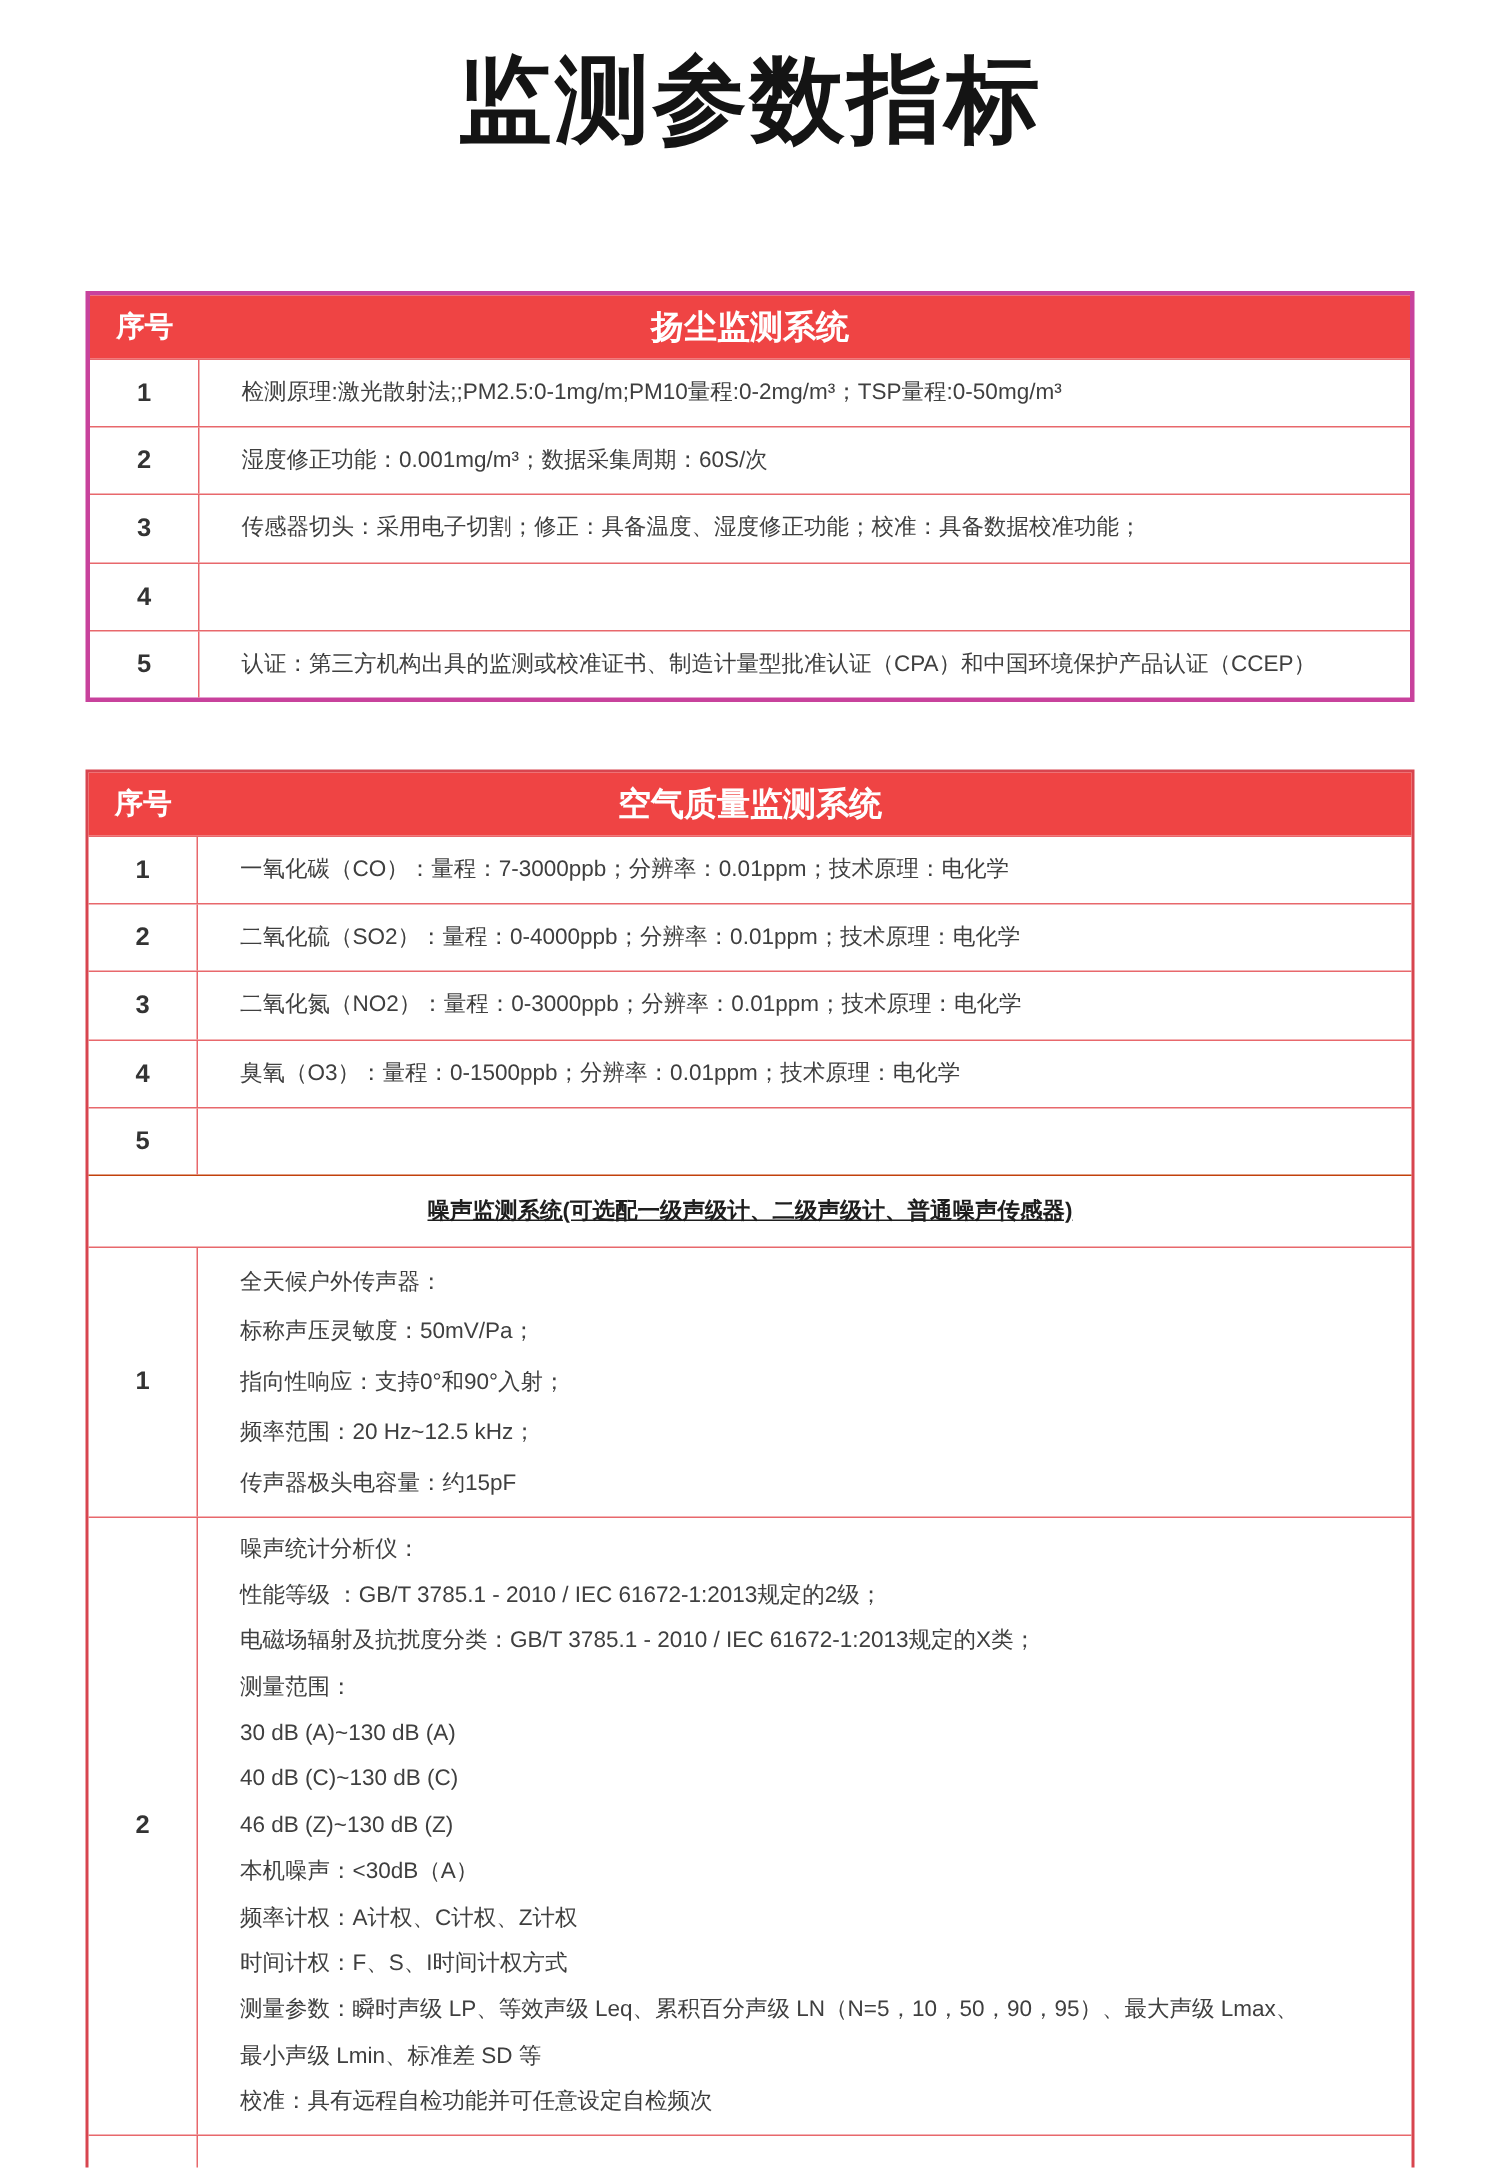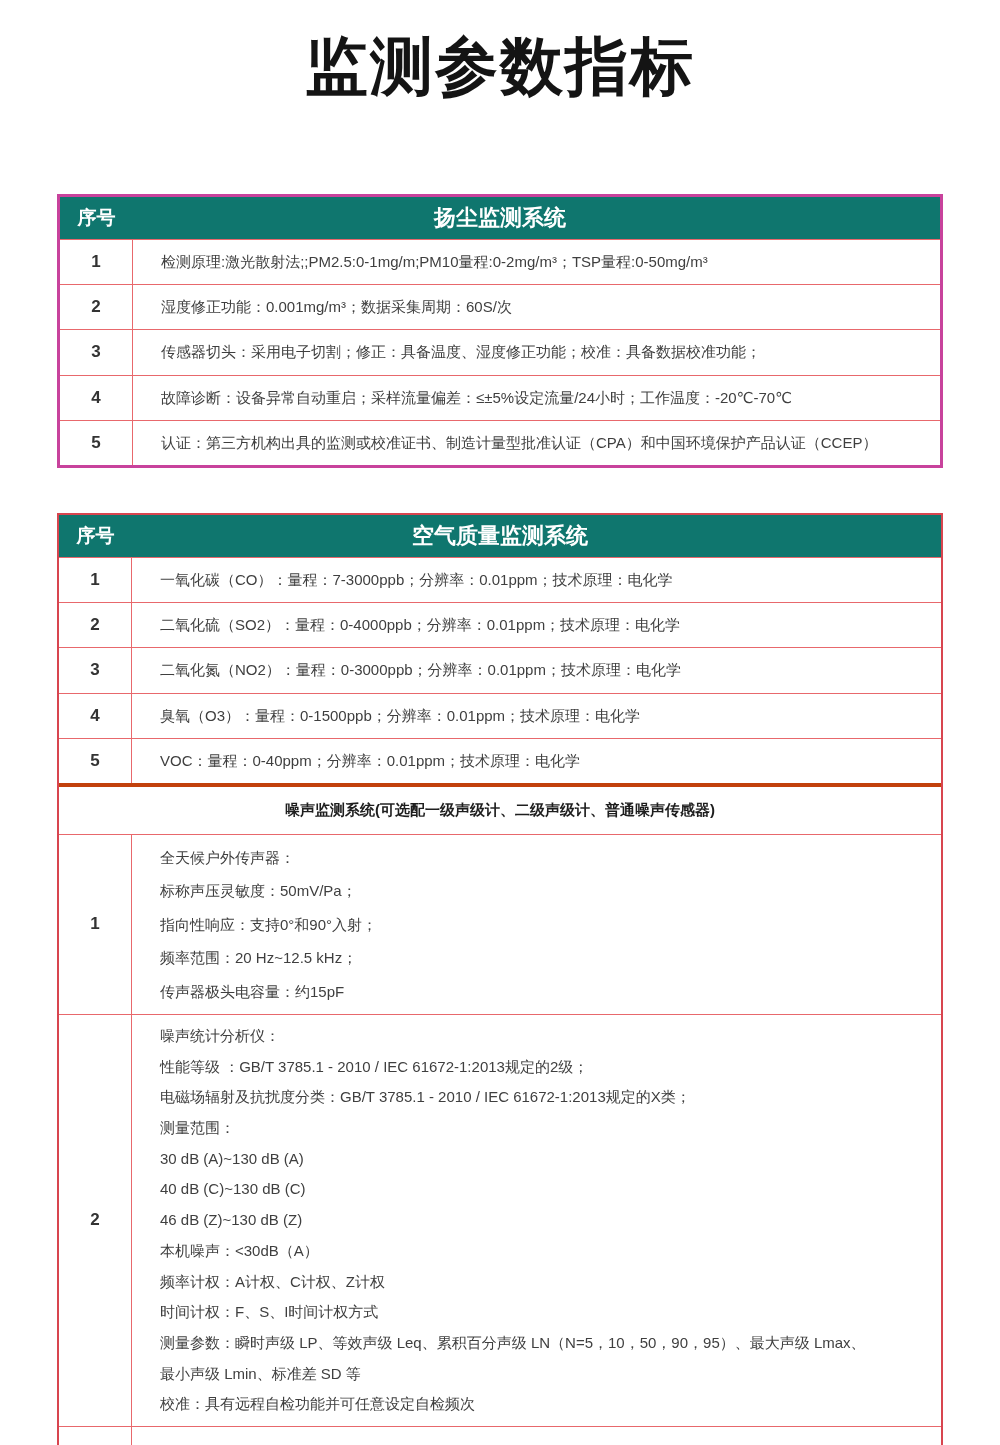--- a/index.html
+++ b/index.html
@@ -12,21 +12,21 @@
     height:194px; box-sizing:border-box; padding-top:24px;
     text-align:center; font-size:63px; font-weight:bold; color:#141414;
     letter-spacing:2px;
   }
   .tbl {
     width:886px; margin-left:57px; box-sizing:border-box; background:#fff;
   }
   .tbl-dust   { border:3px solid #c8429c; }
   .tbl-air    { border:2px solid #d8454f; margin-top:45px; }
   .thead {
-    background:#0f766e; height:42px; position:relative;
+    background:#ef4444; height:42px; position:relative;
     display:flex; align-items:center; justify-content:center;
   }
   .thead .seq-label {
     position:absolute; left:0; top:0; width:73px; height:42px;
     display:flex; align-items:center; justify-content:center;
     color:#fff; font-size:19px; font-weight:bold;
   }
   .thead .sys-label {
     color:#fff; font-size:22px; font-weight:bold; text-align:center; width:100%;
   }
@@ -37,23 +37,23 @@
     font-size:17px; font-weight:bold; color:#333;
   }
   .trow .content {
     flex:1; box-sizing:border-box; padding:6px 18px 6px 28px;
     display:flex; align-items:center;
     font-size:15px; color:#3f3f3f; white-space:pre-line; line-height:30.7px;
   }
   .h1line  { min-height:44.2px; }
   .h1line .content { line-height:22px; }
   .subheader {
-    border-top:4px solid #c2410c; min-height:47px;
+    border-top:1px solid #c2410c; min-height:47px;
     display:flex; align-items:center; justify-content:center;
-    font-size:15px; font-weight:bold; color:#1e1e1e; text-align:center;
+    font-size:15px; font-weight:bold; color:#1e1e1e; text-align:center;text-decoration:underline;
   }
   .noise-r1 { min-height:166px; }
   .noise-r1 .content { line-height:33.4px; }
   .noise-r2 { min-height:399px; }
   .noise-r2 .content { line-height:30.7px; }
   .noise-r3 { min-height:75px; }
   .noise-r3 .content { line-height:24px; }
 </style>
 </head>
 <body>
@@ -72,21 +72,20 @@
   <div class="trow h1line">
     <div class="num">2</div>
     <div class="content">湿度修正功能：0.001mg/m³；数据采集周期：60S/次</div>
   </div>
   <div class="trow h1line">
     <div class="num">3</div>
     <div class="content">传感器切头：采用电子切割；修正：具备温度、湿度修正功能；校准：具备数据校准功能；</div>
   </div>
   <div class="trow h1line">
     <div class="num">4</div>
-    <div class="content">故障诊断：设备异常自动重启；采样流量偏差：≤±5%设定流量/24小时；工作温度：-20℃-70℃</div>
   </div>
   <div class="trow h1line">
     <div class="num">5</div>
     <div class="content">认证：第三方机构出具的监测或校准证书、制造计量型批准认证（CPA）和中国环境保护产品认证（CCEP）</div>
   </div>
 </div>
 
 <div class="tbl tbl-air">
   <div class="thead">
     <span class="seq-label">序号</span>
@@ -103,21 +102,20 @@
   <div class="trow h1line">
     <div class="num">3</div>
     <div class="content">二氧化氮（NO2）：量程：0-3000ppb；分辨率：0.01ppm；技术原理：电化学</div>
   </div>
   <div class="trow h1line">
     <div class="num">4</div>
     <div class="content">臭氧（O3）：量程：0-1500ppb；分辨率：0.01ppm；技术原理：电化学</div>
   </div>
   <div class="trow h1line">
     <div class="num">5</div>
-    <div class="content">VOC：量程：0-40ppm；分辨率：0.01ppm；技术原理：电化学</div>
   </div>
 
   <div class="subheader">噪声监测系统(可选配一级声级计、二级声级计、普通噪声传感器)</div>
 
   <div class="trow noise-r1">
     <div class="num">1</div>
     <div class="content">全天候户外传声器：
 标称声压灵敏度：50mV/Pa；
 指向性响应：支持0°和90°入射；
 频率范围：20 Hz~12.5 kHz；

